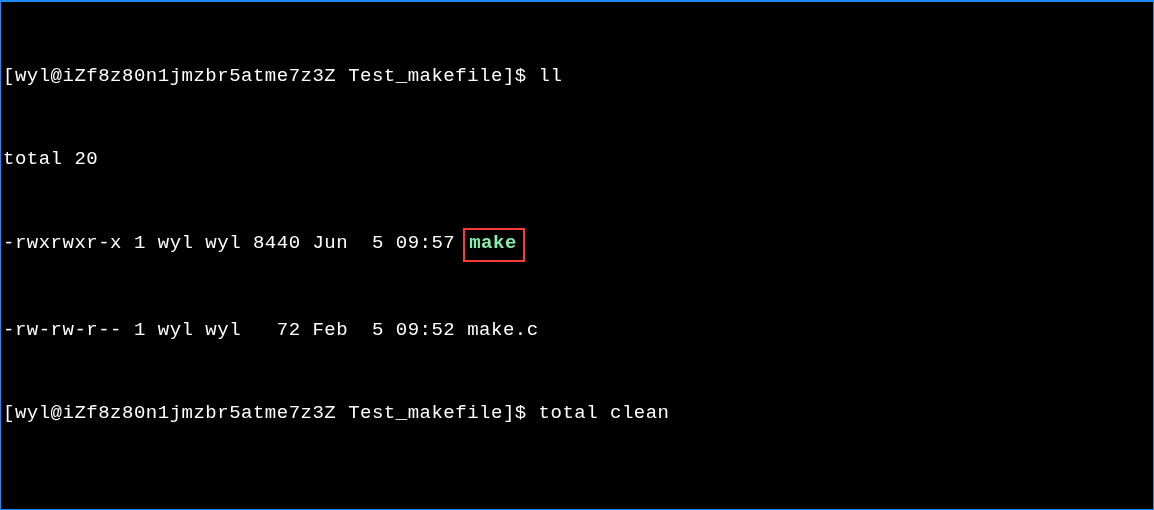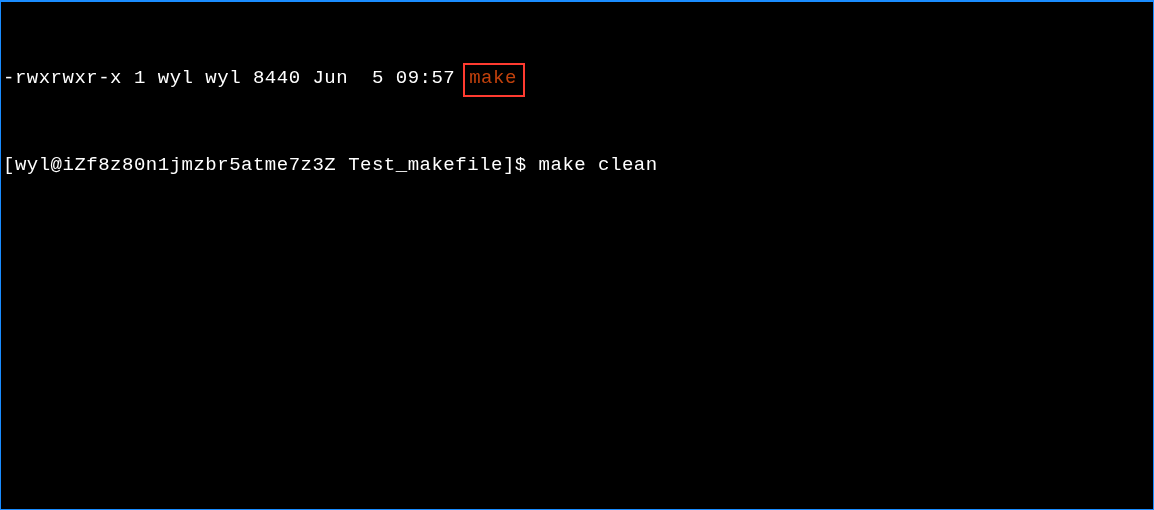--- a/index.html
+++ b/index.html
@@ -27,35 +27,38 @@
     .terminal {
       white-space: pre;
       line-height: 1.45;
       letter-spacing: 0.5px;
     }
     .row {
       display: block;
     }
     .prompt-part { color: #fff; }
     .cmd { color: #fff; }
-    .exec { color: #c2410c; font-weight: normal; }
+    .exec { color: #86efac; font-weight: bold; }
     .box {
       border: 2px solid #ff3b30;
       padding: 0 6px 2px 4px;
       margin-left: -4px;
       display: inline-block;
     }
   </style>
 </head>
 <body>
 
 <div class="window">
   <div class="terminal">
+    <div class="row"><span class="prompt-part">[wyl@iZf8z80n1jmzbr5atme7z3Z Test_makefile]$ </span><span class="cmd">ll</span></div>
+    <div class="row">total 20</div>
     <div class="row"><span>-rwxrwxr-x 1 wyl wyl 8440 Jun  5 09:57 </span><span class="box"><span class="exec">make</span></span></div>
-    <div class="row"><span class="prompt-part">[wyl@iZf8z80n1jmzbr5atme7z3Z Test_makefile]$ </span><span class="cmd">make clean</span></div>
+    <div class="row">-rw-rw-r-- 1 wyl wyl   72 Feb  5 09:52 make.c</div>
+    <div class="row"><span class="prompt-part">[wyl@iZf8z80n1jmzbr5atme7z3Z Test_makefile]$ </span><span class="cmd">total clean</span></div>
     
     
     
     
     
     
   </div>
 </div>
 
 </body></html>

